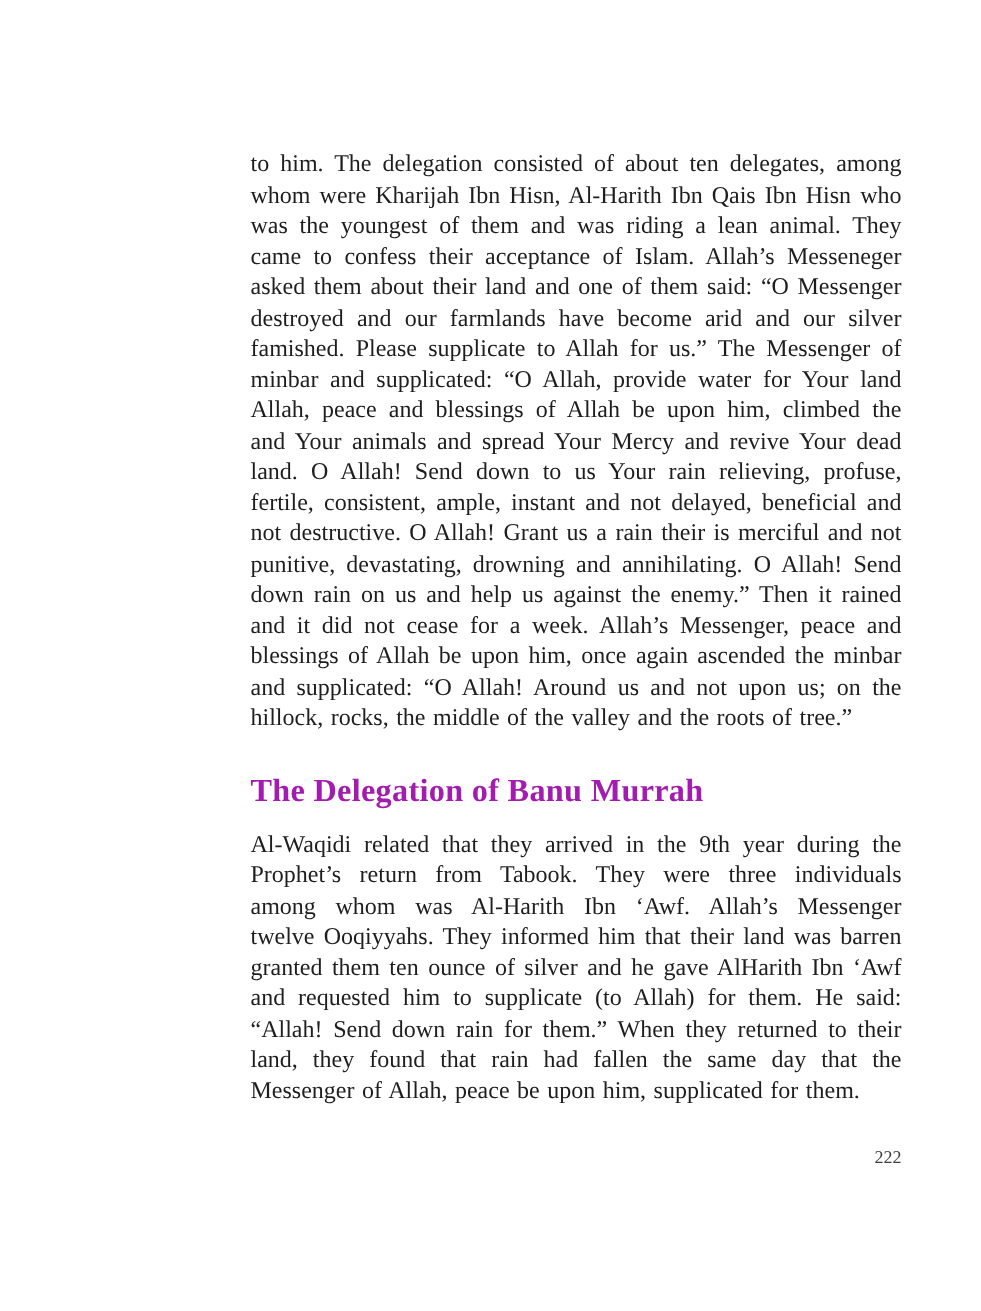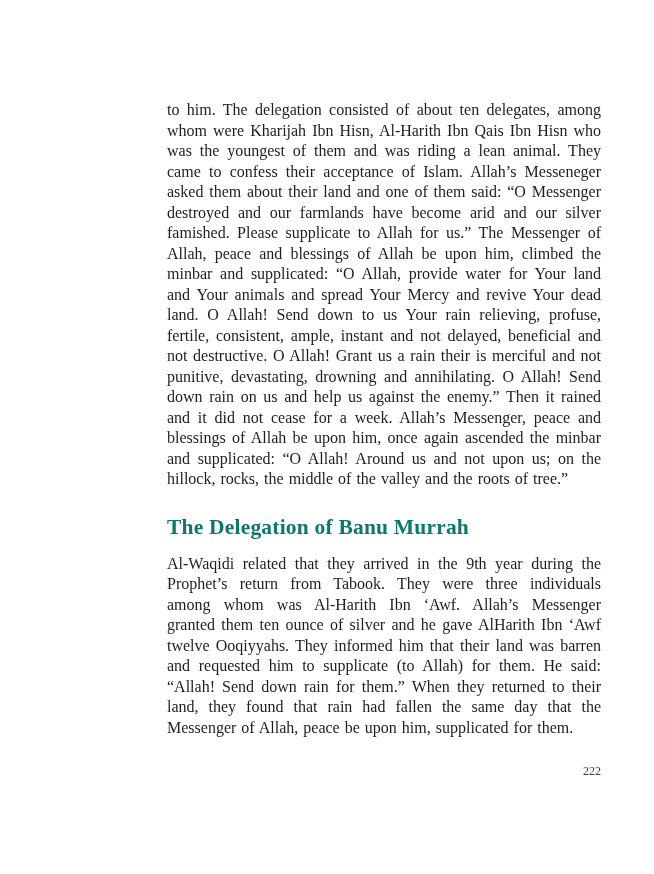--- a/index.html
+++ b/index.html
@@ -37,21 +37,21 @@
   }
   .heading {
     font-size: 21.5px;
     font-weight: bold;
     letter-spacing: 0.2px;
     margin: 0;
     padding: 0;
     margin-top: 24px;
     margin-bottom: 14px;
     line-height: 26px;
-    color: #0f766e;
+    color: #a21caf;
   }
   .page-number {
     margin-top: 26px;
     text-align: right;
     font-size: 12px;
     color: #3d3d3d;
   }
 </style>
 </head>
 <body>
@@ -59,42 +59,42 @@
 <div class="content">
 
   <div class="body-text">
     <div class="line">to him. The delegation consisted of about ten delegates, among</div>
     <div class="line">whom were Kharijah Ibn Hisn, Al-Harith Ibn Qais Ibn Hisn who</div>
     <div class="line">was the youngest of them and was riding a lean animal. They</div>
     <div class="line">came to confess their acceptance of Islam. Allah’s Messeneger</div>
     <div class="line">asked them about their land and one of them said: “O Messenger</div>
     <div class="line">destroyed and our farmlands have become arid and our silver</div>
     <div class="line">famished. Please supplicate to Allah for us.” The Messenger of</div>
+    <div class="line">minbar and supplicated: “O Allah, provide water for Your land</div>
     <div class="line">Allah, peace and blessings of Allah be upon him, climbed the</div>
-    <div class="line">minbar and supplicated: “O Allah, provide water for Your land</div>
     <div class="line">and Your animals and spread Your Mercy and revive Your dead</div>
     <div class="line">land. O Allah! Send down to us Your rain relieving, profuse,</div>
     <div class="line">fertile, consistent, ample, instant and not delayed, beneficial and</div>
     <div class="line">not destructive. O Allah! Grant us a rain their is merciful and not</div>
     <div class="line">punitive, devastating, drowning and annihilating. O Allah! Send</div>
     <div class="line">down rain on us and help us against the enemy.” Then it rained</div>
     <div class="line">and it did not cease for a week. Allah’s Messenger, peace and</div>
     <div class="line">blessings of Allah be upon him, once again ascended the minbar</div>
     <div class="line">and supplicated: “O Allah! Around us and not upon us; on the</div>
     <div class="line last">hillock, rocks, the middle of the valley and the roots of tree.”</div>
   </div>
 
   <h1 class="heading">The Delegation of Banu Murrah</h1>
 
   <div class="body-text">
     <div class="line">Al-Waqidi related that they arrived in the 9th year during the</div>
     <div class="line">Prophet’s return from Tabook. They were three individuals</div>
     <div class="line">among whom was Al-Harith Ibn ‘Awf. Allah’s Messenger</div>
+    <div class="line">twelve Ooqiyyahs. They informed him that their land was barren</div>
     <div class="line">granted them ten ounce of silver and he gave AlHarith Ibn ‘Awf</div>
-    <div class="line">twelve Ooqiyyahs. They informed him that their land was barren</div>
     <div class="line">and requested him to supplicate (to Allah) for them. He said:</div>
     <div class="line">“Allah! Send down rain for them.” When they returned to their</div>
     <div class="line">land, they found that rain had fallen the same day that the</div>
     <div class="line last">Messenger of Allah, peace be upon him, supplicated for them.</div>
   </div>
 
   <div class="page-number">222</div>
 
 </div>
 

